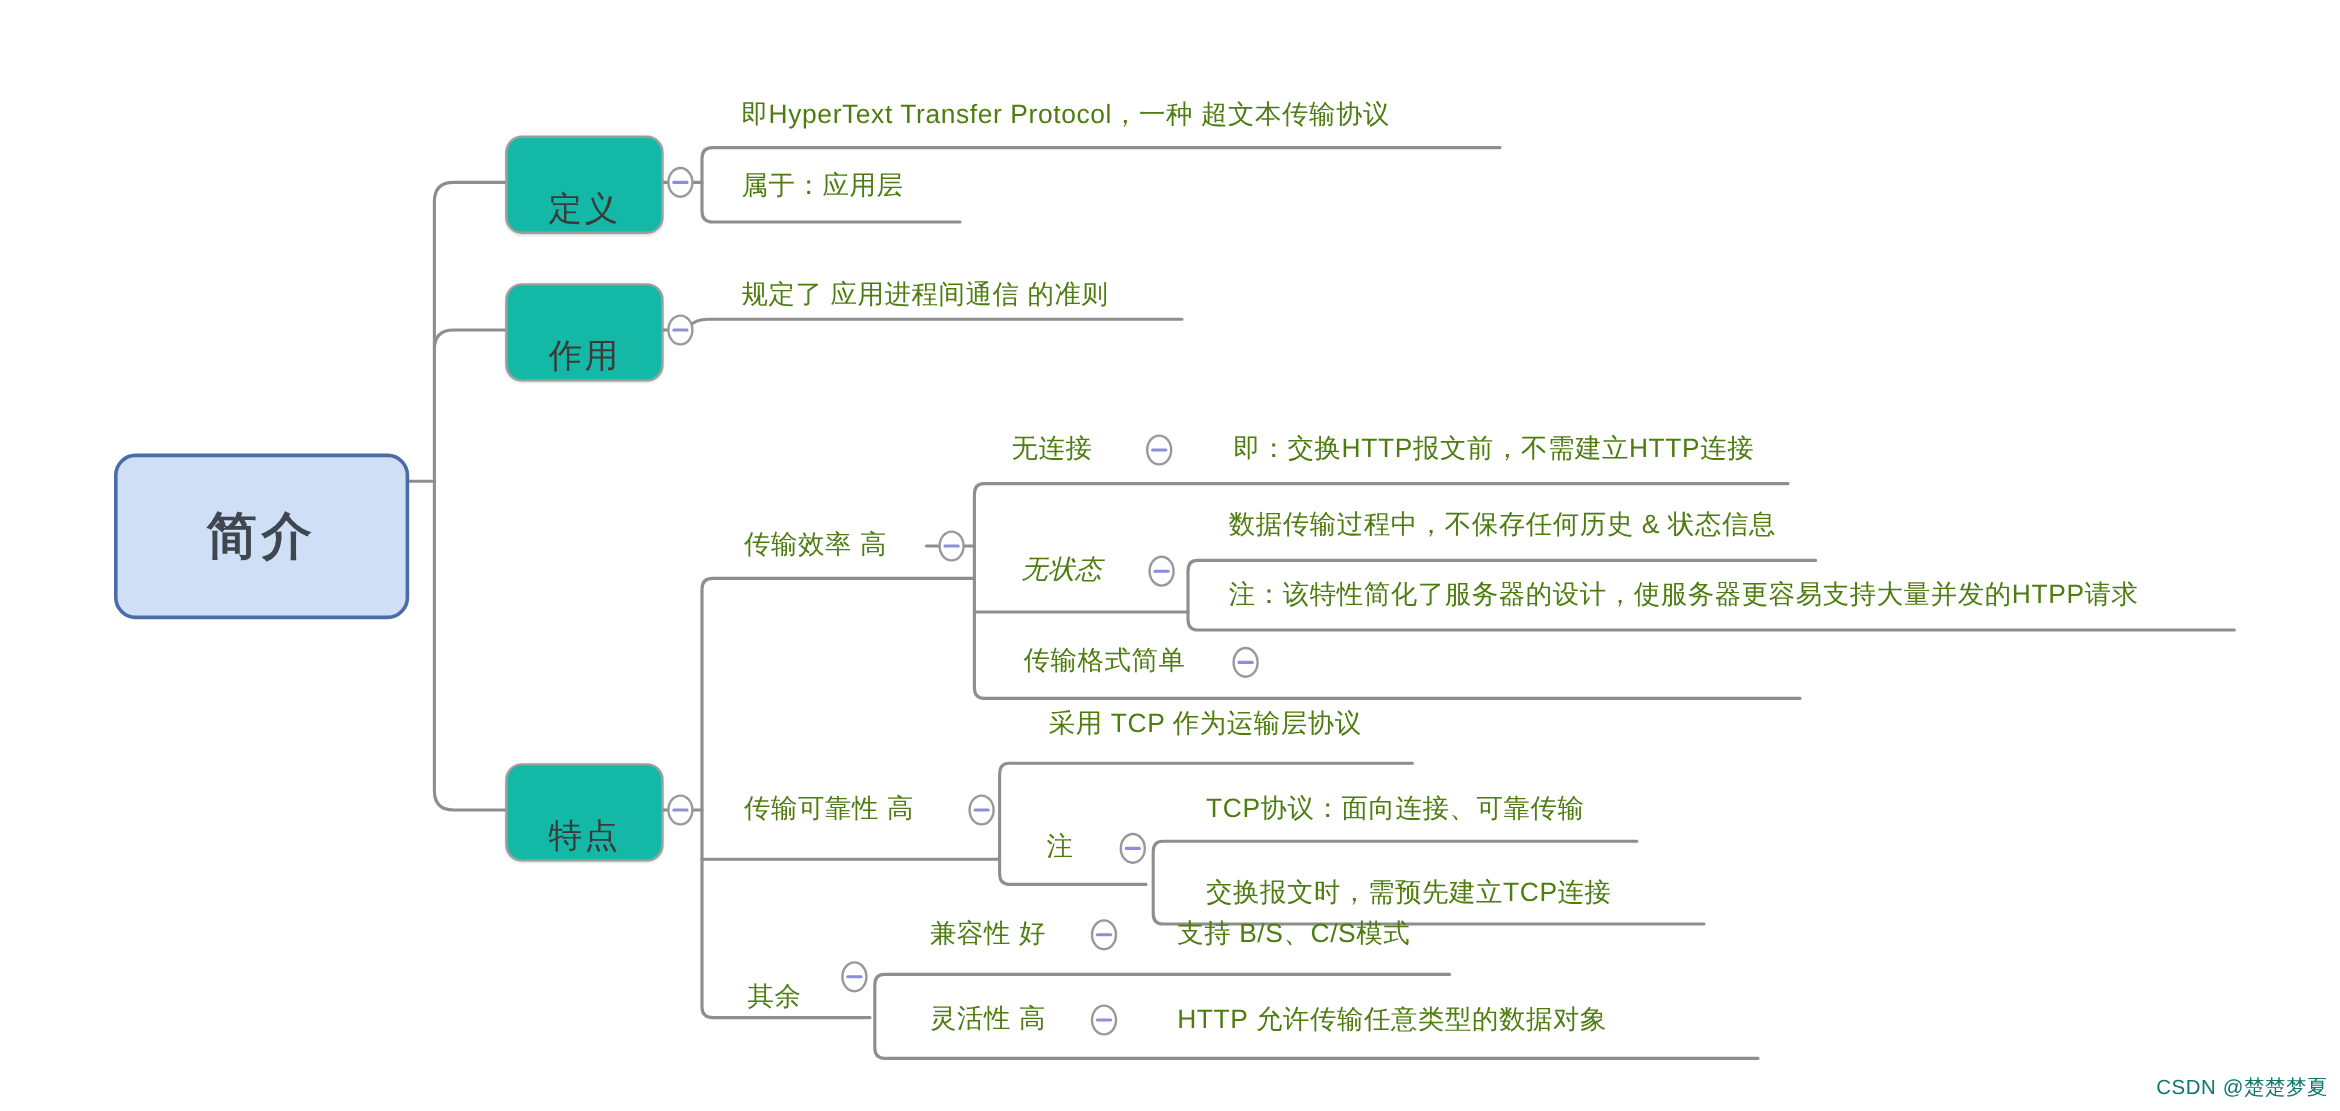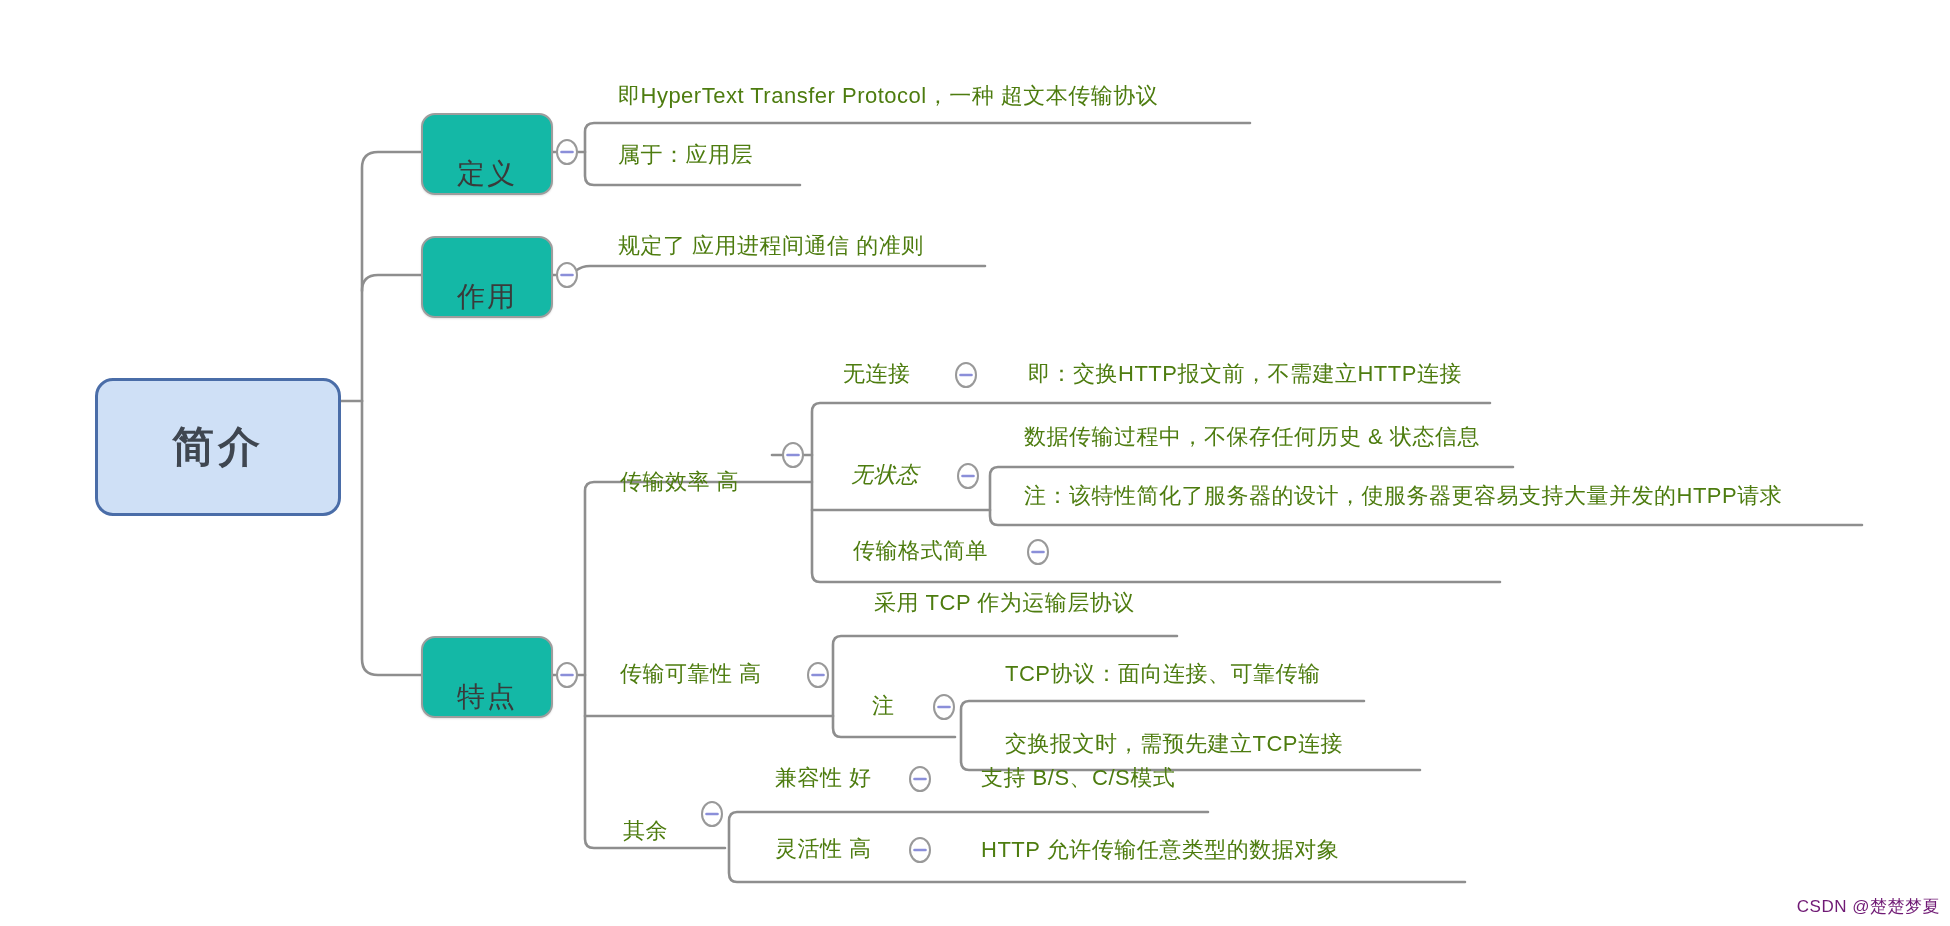--- a/index.html
+++ b/index.html
@@ -17,21 +17,21 @@
     border:2px solid #9d9d9d;border-radius:14px;background:#14b8a6;
     box-shadow:0 1px 2px rgba(0,0,0,0.12);
     font-size:28px;color:#3a3a3a;letter-spacing:2px;
   }
   .root-box{
     position:absolute;display:flex;align-items:center;justify-content:center;
     border:3px solid #4a6da8;border-radius:18px;background:#cfe0f6;
     font-size:42px;font-weight:bold;color:#3f4650;letter-spacing:4px;
   }
   .watermark{
-    position:absolute;right:10px;bottom:8px;font-size:17px;color:#701a75;
+    position:absolute;right:10px;bottom:8px;font-size:17px;color:#0f766e;
     letter-spacing:0.5px;
   }
 </style>
 </head>
 <body>
 
 <div id="canvas">
 
   <svg class="wires" viewBox="0 0 1950 926" fill="none" stroke="#8e8e8e" stroke-width="2.6" stroke-linecap="round">
 
@@ -123,21 +123,21 @@
   </div>
   <div class="node-box" style="left:421px;top:236px;width:128px;height:78px;">
     <span>作用</span>
   </div>
 
   <div class="txt" style="left:618px;top:97px;">即HyperText Transfer Protocol，一种 超文本传输协议</div>
   <div class="txt" style="left:618px;top:156px;">属于：应用层</div>
 
   <div class="txt" style="left:618px;top:247px;">规定了 应用进程间通信 的准则</div>
 
-  <div class="txt" style="left:620px;top:455px;margin-top:28px;">传输效率 高</div>
+  <div class="txt" style="left:620px;top:455px;">传输效率 高</div>
 
   <div class="txt" style="left:843px;top:375px;">无连接</div>
   <div class="txt" style="left:1028px;top:375px;">即：交换HTTP报文前，不需建立HTTP连接</div>
 
   <div class="txt" style="left:851px;top:476px;font-style:italic;">无状态</div>
   <div class="txt" style="left:1024px;top:497px;">注：该特性简化了服务器的设计，使服务器更容易支持大量并发的HTPP请求</div>
   <div class="txt" style="left:1024px;top:438px;">数据传输过程中，不保存任何历史 &amp; 状态信息</div>
 
   <div class="txt" style="left:853px;top:552px;">传输格式简单</div>
 

